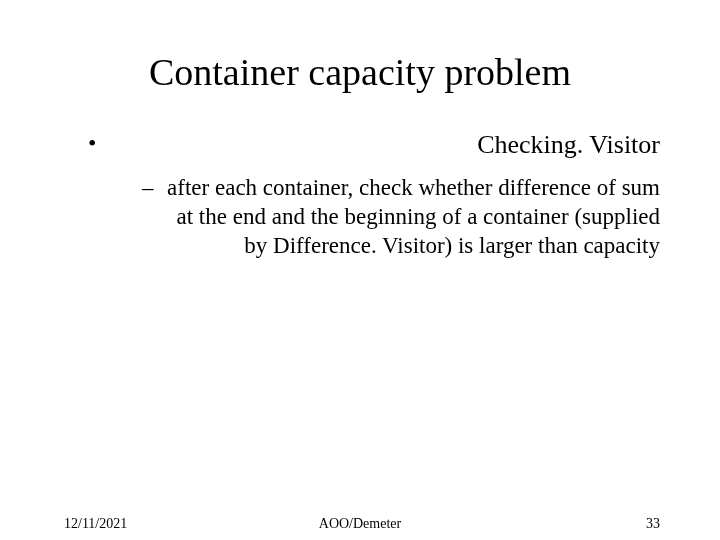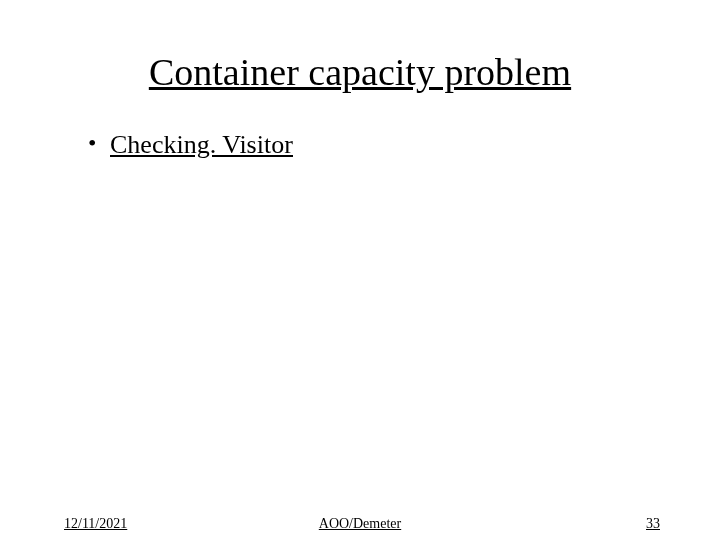--- a/index.html
+++ b/index.html
@@ -1,39 +1,40 @@
 <!DOCTYPE html>
 <html><head>
 <meta charset="utf-8">
 <style>
-  * { margin: 0; padding: 0; box-sizing: border-box; text-decoration: underline; }
+  * { margin: 0; padding: 0; box-sizing: border-box; }
   html, body { width: 720px; height: 540px; background: #fff; font-family: "Times New Roman", Times, serif; color: #000; }
   .slide { width: 720px; height: 540px; position: relative; padding: 40px 60px 0 60px; }
   .title { font-size: 38px; text-align: center; margin-top: 10px; margin-bottom: 36px; font-weight: normal; }
   .level1 { list-style: none; padding-left: 28px; }
-  .level1 > li { font-size: 26px; margin-bottom: 10px; position: relative; padding-left: 22px; }
+  .level1 > li { font-size: 26px; margin-bottom: 10px; position: relative; padding-left: 22px; text-align: right; }
   .level1 > li::before { content: "•"; position: absolute; left: 0; top: 0; font-size: 24px; }
   .level2 { list-style: none; padding-left: 32px; margin-top: 14px; }
   .level2 > li { font-size: 23px; line-height: 1.25; margin-bottom: 4px; position: relative; padding-left: 22px; }
   .level2 > li::before { content: "–"; position: absolute; left: 0; top: 0; }
   .footer { position: absolute; bottom: 24px; left: 0; width: 720px; font-size: 14px; padding: 0 60px; }
   .footer-left { position: absolute; left: 64px; }
   .footer-center { position: absolute; left: 0; width: 720px; text-align: center; }
   .footer-right { position: absolute; right: 60px; }
 </style>
 </head>
 <body>
 
 <div class="slide">
   <h1 class="title">Container capacity problem</h1>
 
   <ul class="level1">
     <li>
       <span>Checking. Visitor</span>
       <ul class="level2">
+        <li><span>after each container, check whether difference of sum at the end and the beginning of a container (supplied by Difference. Visitor) is larger than capacity</span></li>
       </ul>
     </li>
   </ul>
 
   <div class="footer">
     <span class="footer-left">12/11/2021</span>
     <span class="footer-center">AOO/Demeter</span>
     <span class="footer-right">33</span>
   </div>
 </div>

